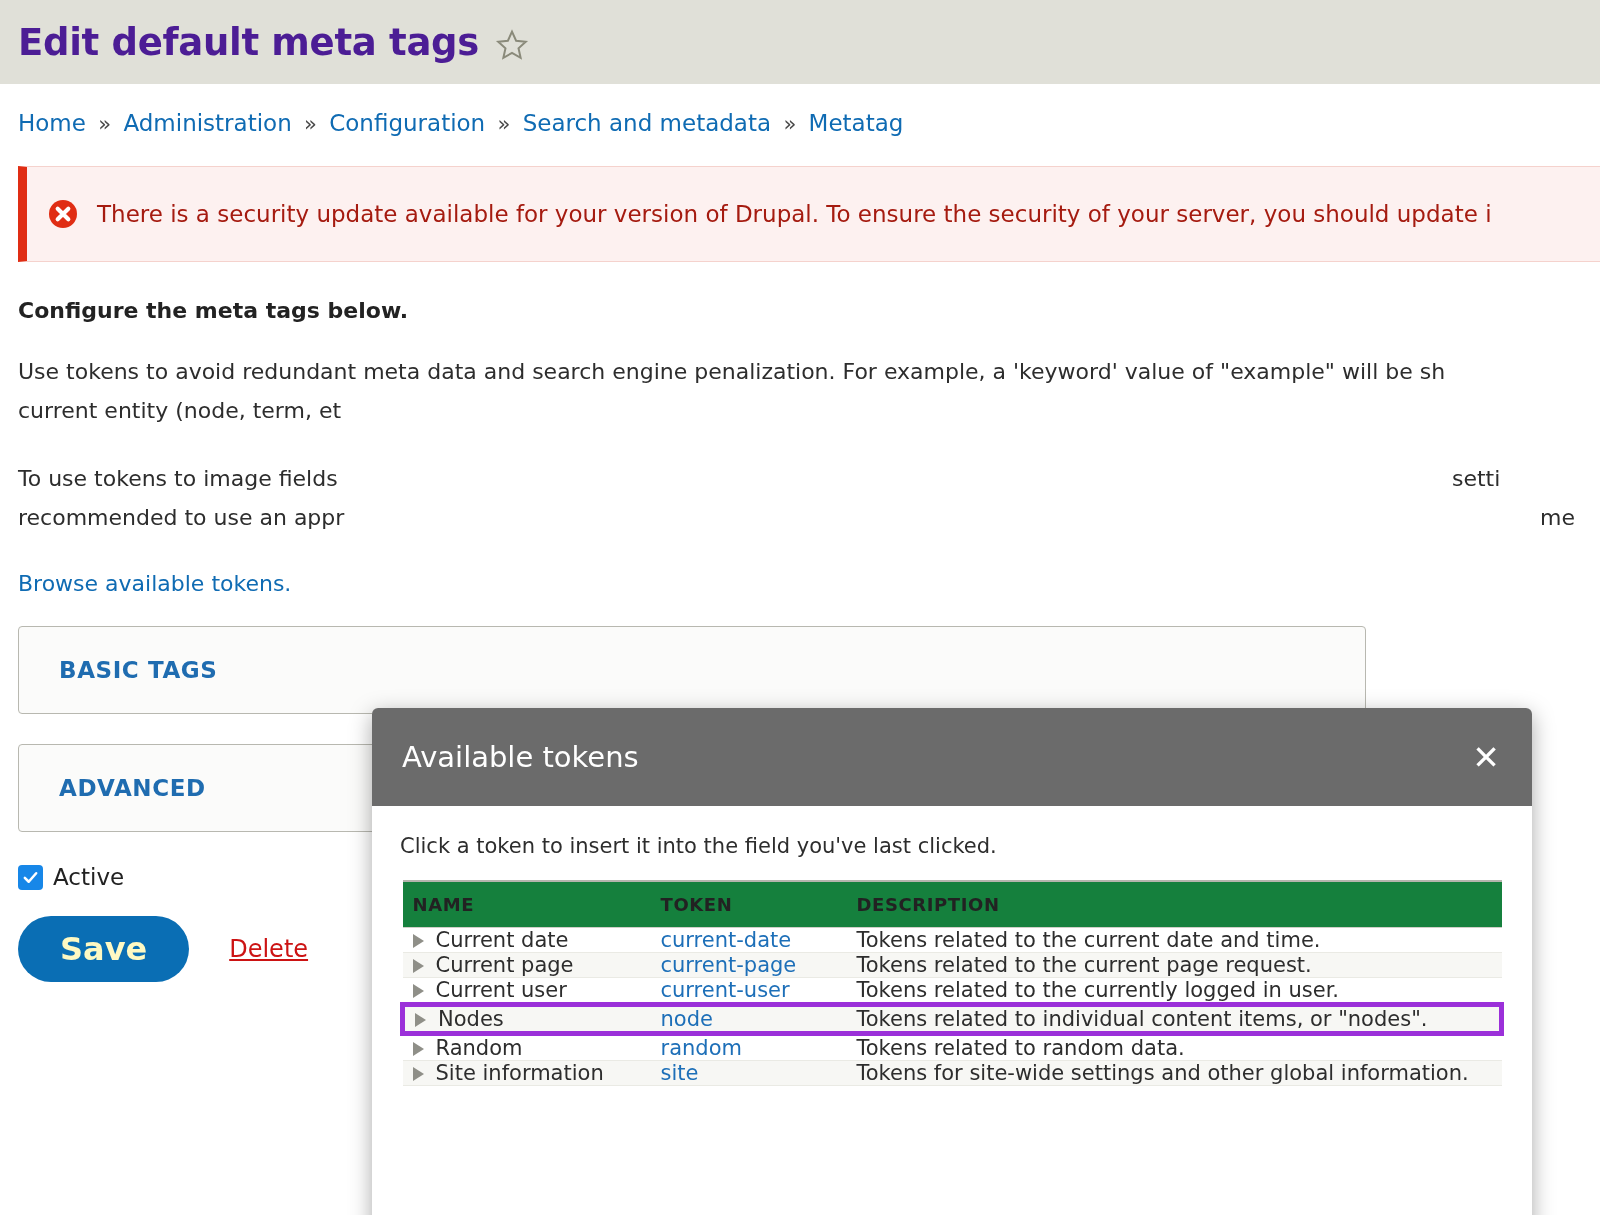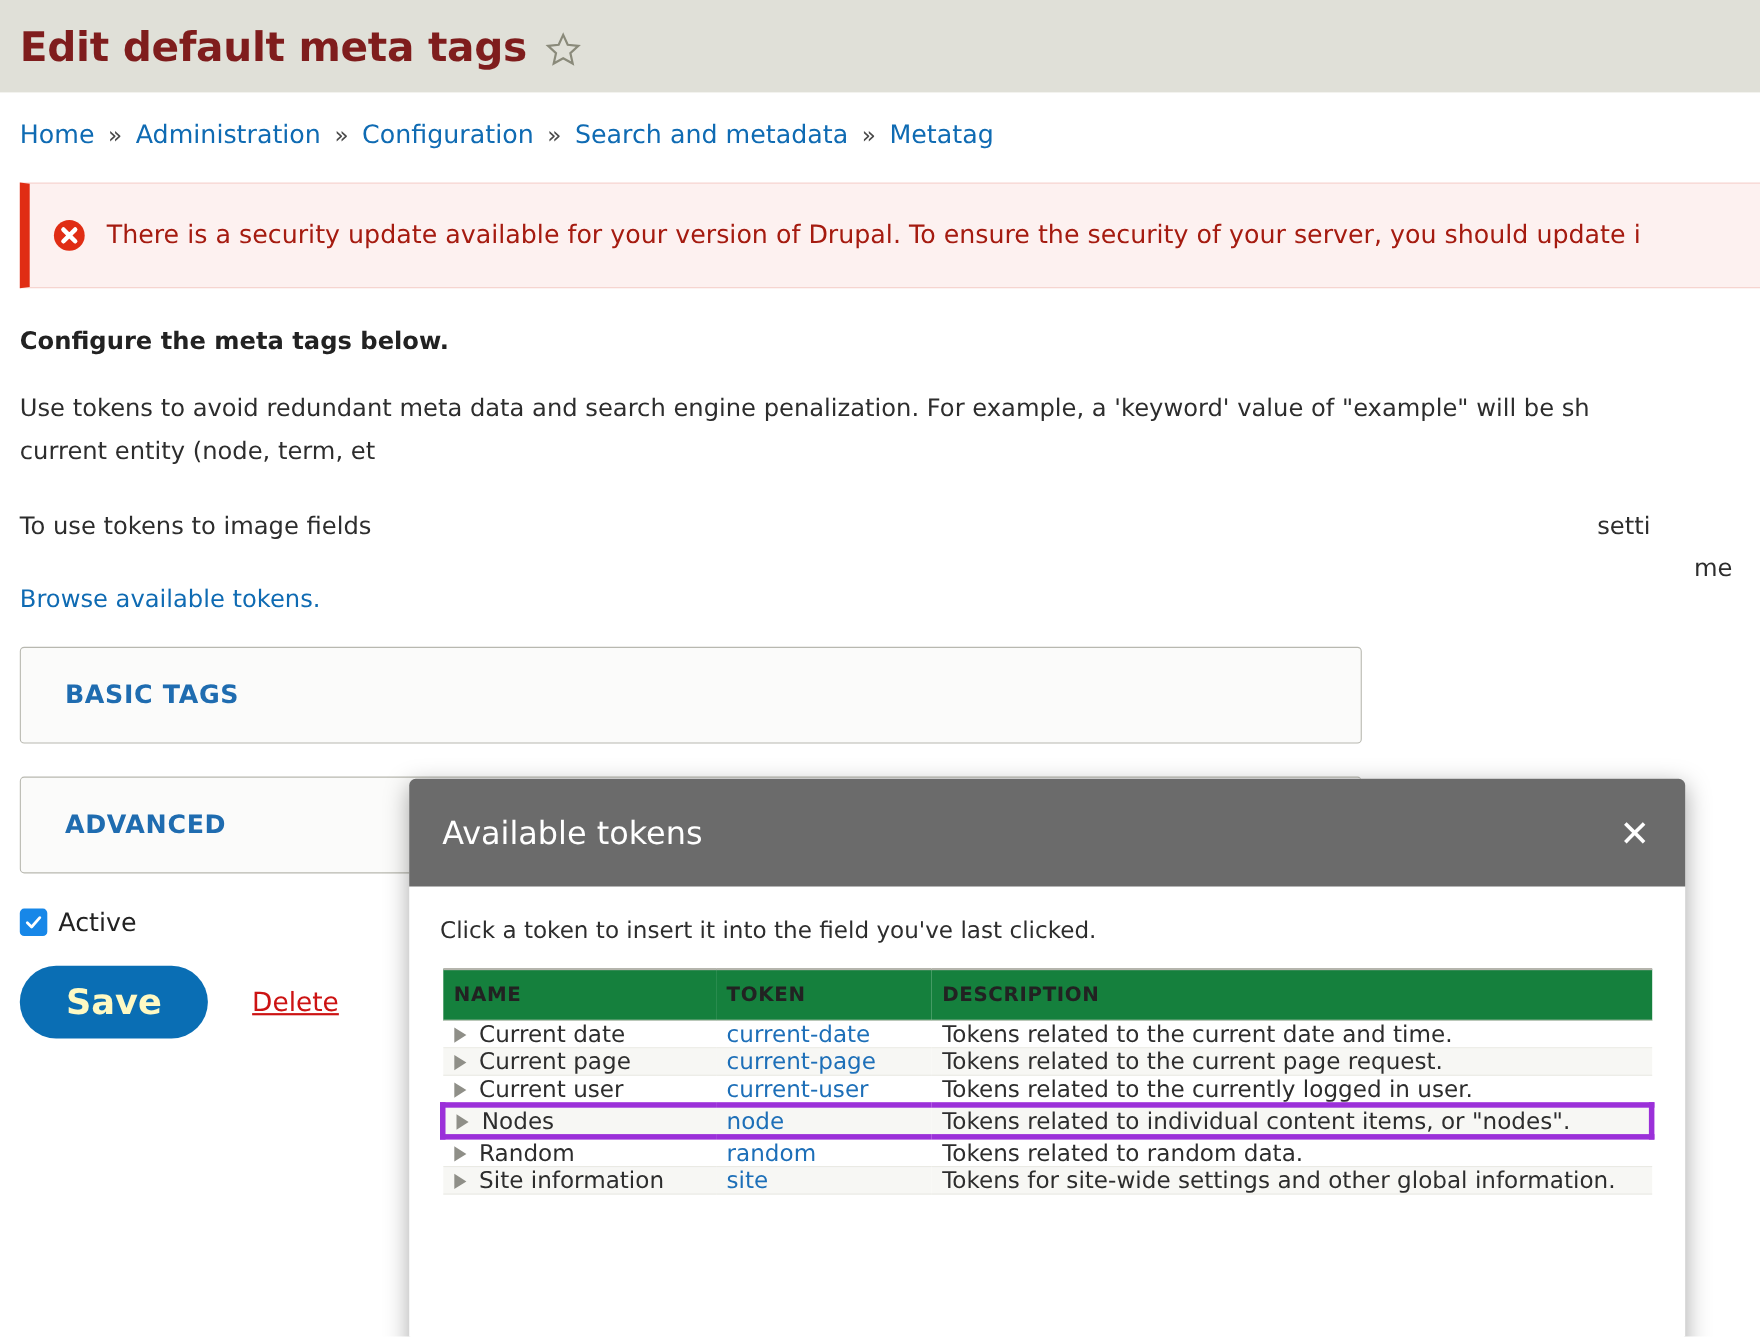--- a/index.html
+++ b/index.html
@@ -15,21 +15,21 @@
   .page-header {
     background: #e0e0d8;
     height: 84px;
     display: flex;
     align-items: center;
     padding: 0 18px;
   }
   .page-title {
     font-size: 37px;
     font-weight: bold;
-    color: #7f1d1d;
+    color: #4c1d95;
     letter-spacing: -0.3px;
     white-space: nowrap;
   }
   .star-icon {
     margin-left: 16px;
     display: inline-flex;
     align-items: center;
     position: relative;
     top: 3px;
   }
@@ -96,21 +96,21 @@
     color: #0f6bb3;
     text-decoration: none;
   }
 
   
   .details {
     margin-top: 30px;
     border: 1px solid #b8b8b0;
     border-radius: 4px;
     background: #fbfbfa;
-    width: 1220px;
+    width: 1348px;
     padding: 30px 0 30px 40px;
   }
   .details-title {
     font-size: 23px;
     font-weight: bold;
     color: #1f6cb0;
     letter-spacing: 0.6px;
   }
 
   
@@ -276,20 +276,21 @@
   <div class="intro-strong">Configure the meta tags below.</div>
 
   <div class="para">
     <span>Use tokens to avoid redundant meta data and search engine penalization. For example, a 'keyword' value of "example" will be sh</span><br>
     <span>current entity (node, term, et</span>
   </div>
 
   <div class="para">
     <span>To use tokens to image fields</span>
     <span style="position:absolute; left:1452px;text-align:right;">setti</span><br>
+    <span>recommended to use an appr</span>
     <span style="position:absolute; left:1540px;">me</span>
   </div>
 
   <a href="#" class="browse-link">Browse available tokens.</a>
 
   <div class="details">
     <span class="details-title">BASIC TAGS</span>
   </div>
 
   <div class="details">

